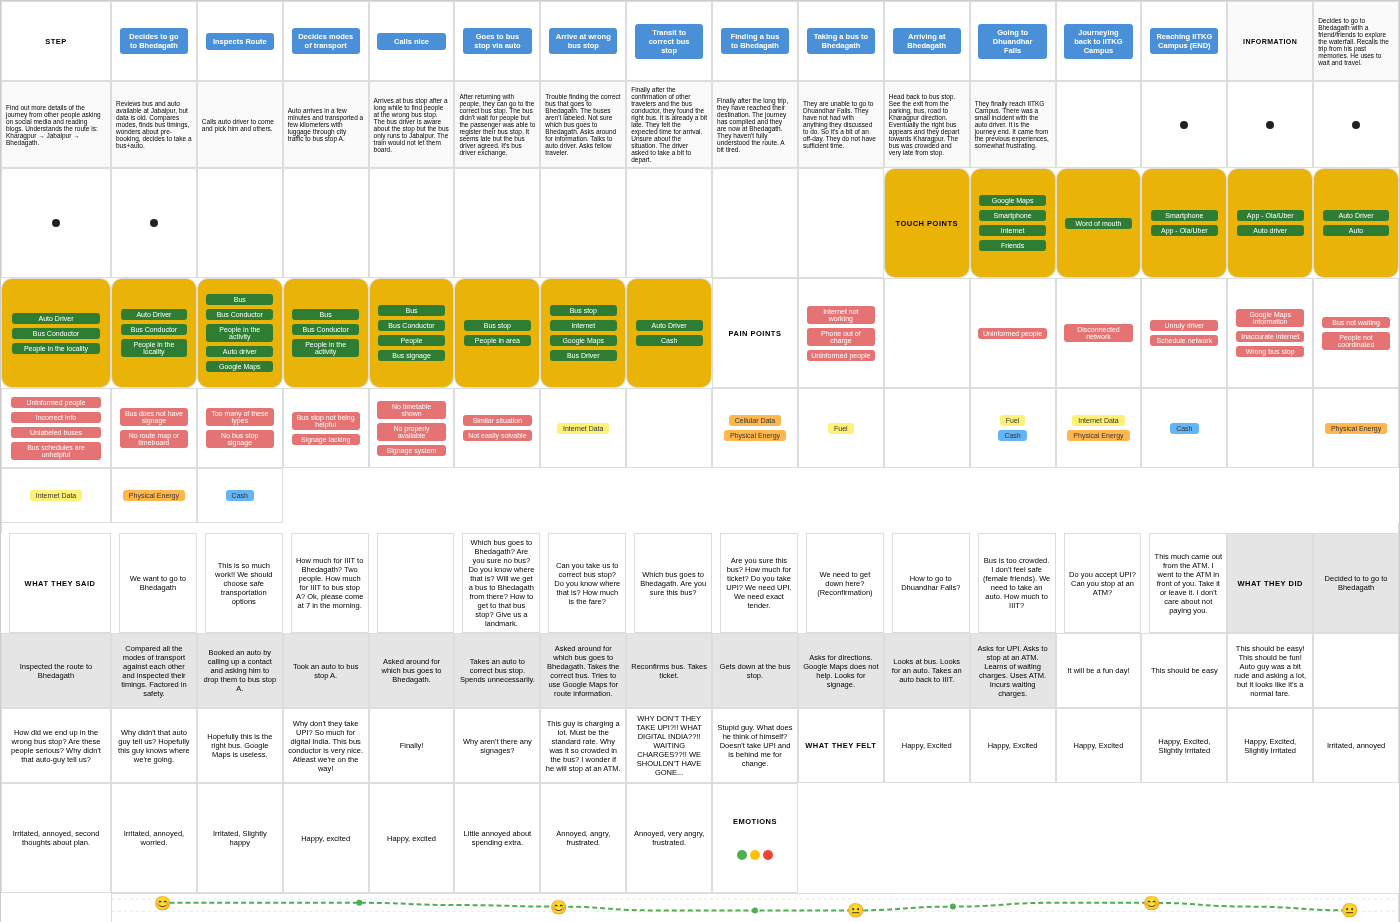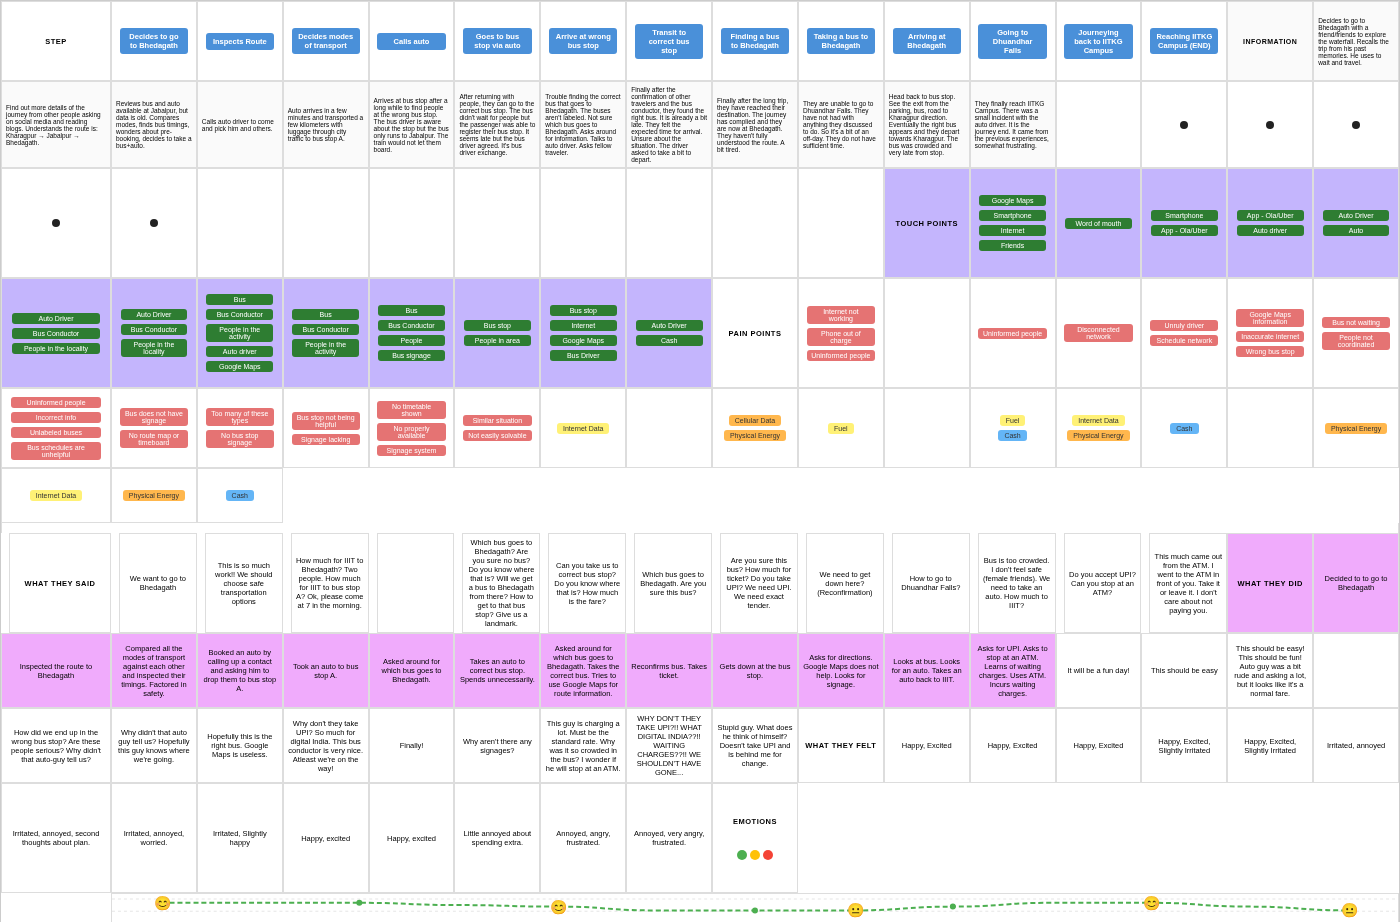--- a/index.html
+++ b/index.html
@@ -139,44 +139,44 @@
     .dot-red { background: #F44336; }
     .dot-black {
       width: 8px;
       height: 8px;
       border-radius: 50%;
       background: #222;
       margin: 2px auto;
     }
     .row-step    { background: #fff; }
     .row-info    { background: #fafafa; }
-    .row-touch   { background: #c4b5fd; }
+    .row-touch   { background: #eab308; border-radius: 11px; }
     .row-pain    { background: #fff; }
     .row-resource{ background: #fff; }
     .row-said    { background: #fff; }
-    .row-did     { background: #f0abfc; }
+    .row-did     { background: #e5e5e5; }
     .row-thought { background: #fff; }
     .row-felt    { background: #fff; }
     .row-emotion { background: #fff; }
   </style>
 </head>
 <body>
 
 <div class="journey-map">
 
   <div class="row-label row-step cell">STEP</div>
 
   <div id="step-cells" style="display:contents"><div class="cell step-row row-step">
         <div class="step-label">Decides to go to Bhedagath</div>
       </div><div class="cell step-row row-step">
         <div class="step-label">Inspects Route</div>
       </div><div class="cell step-row row-step">
         <div class="step-label">Decides modes of transport</div>
       </div><div class="cell step-row row-step">
-        <div class="step-label">Calls auto</div>
+        <div class="step-label">Calls nice</div>
       </div><div class="cell step-row row-step">
         <div class="step-label">Goes to bus stop via auto</div>
       </div><div class="cell step-row row-step">
         <div class="step-label">Arrive at wrong bus stop</div>
       </div><div class="cell step-row row-step">
         <div class="step-label">Transit to correct bus stop</div>
       </div><div class="cell step-row row-step">
         <div class="step-label">Finding a bus to Bhedagath</div>
       </div><div class="cell step-row row-step">
         <div class="step-label">Taking a bus to Bhedagath</div>

